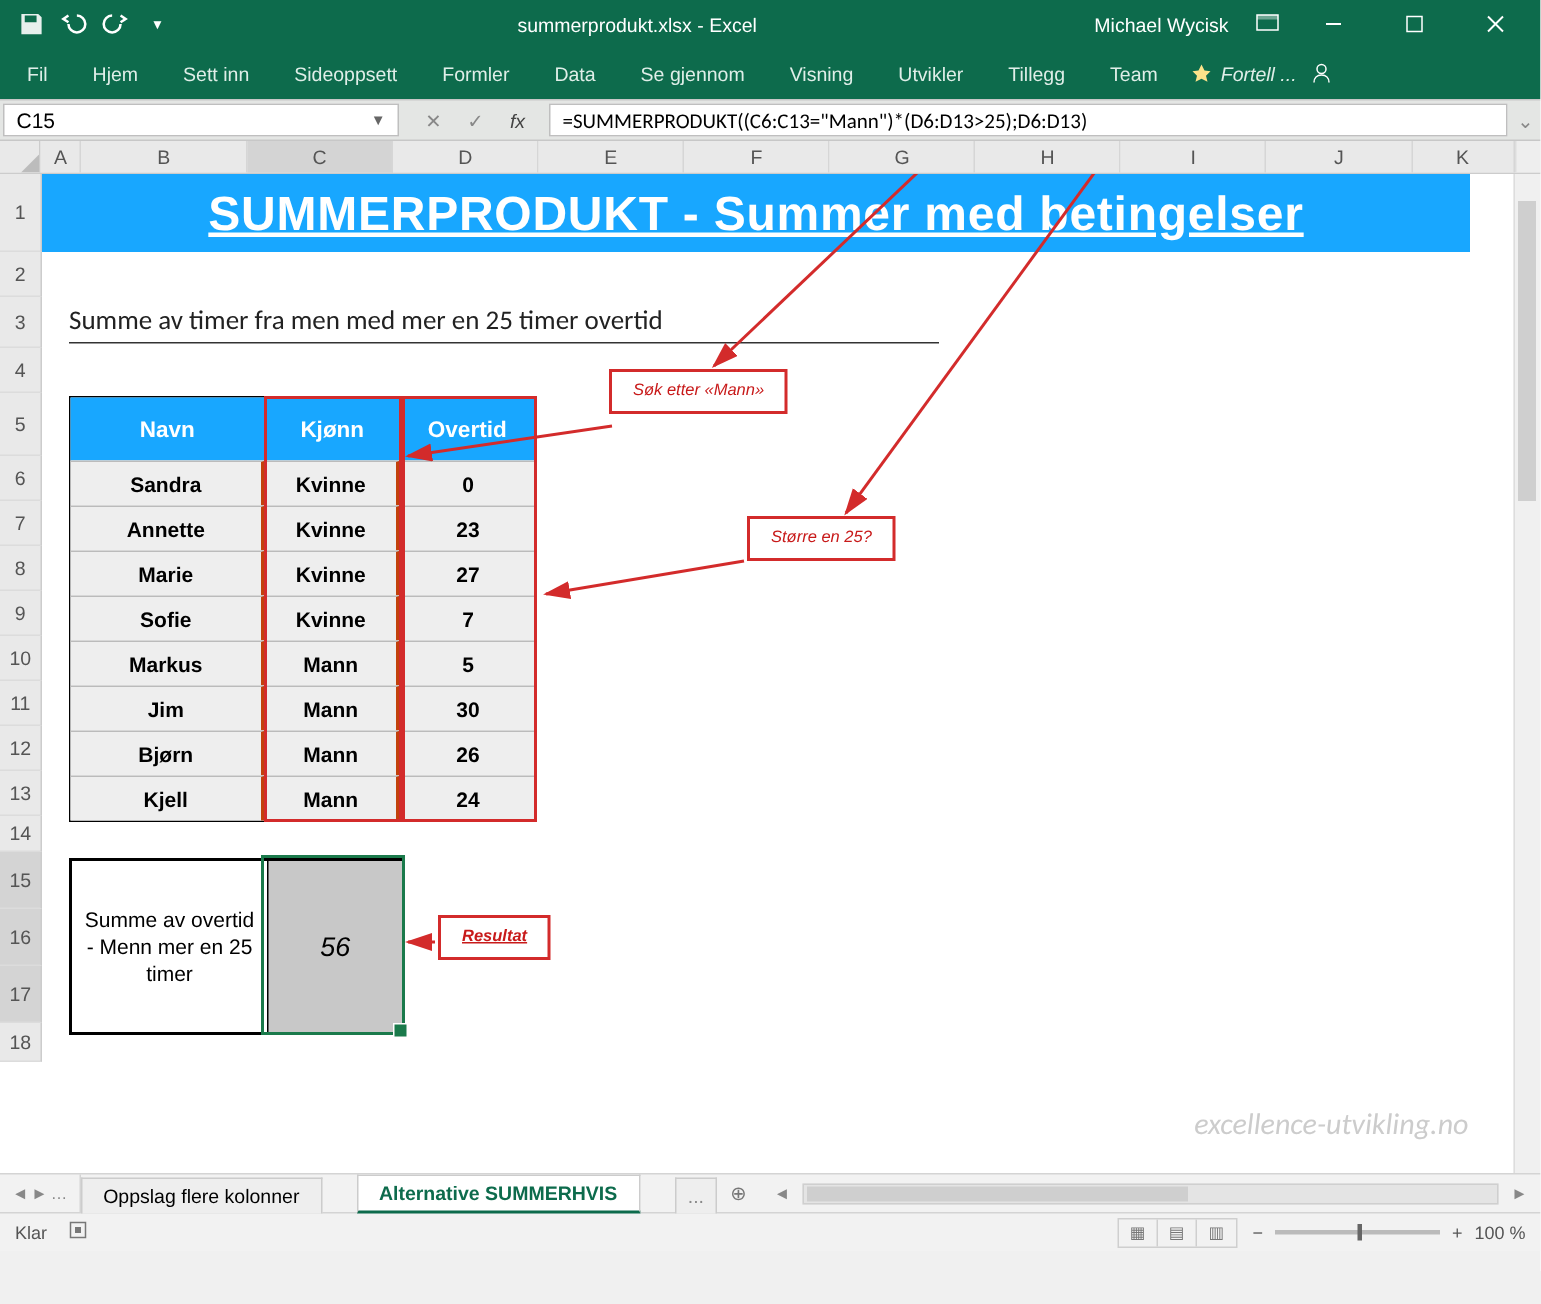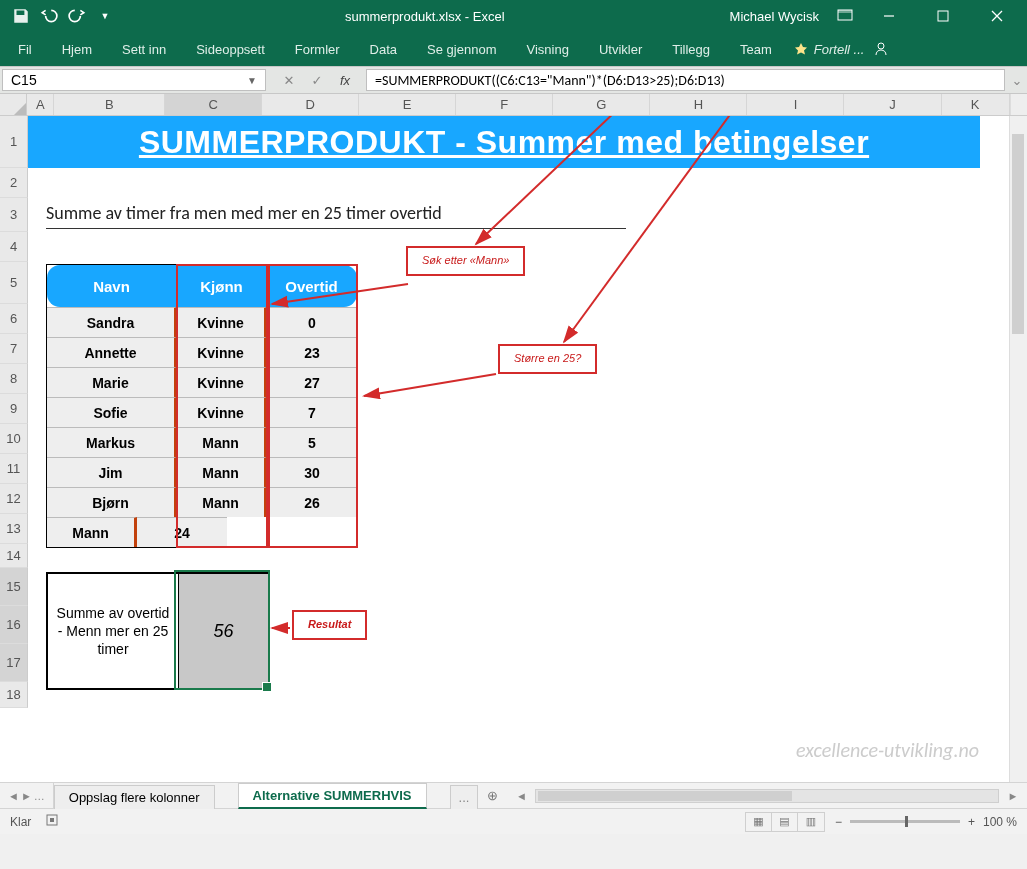--- a/index.html
+++ b/index.html
@@ -46,21 +46,21 @@
   .rh.r18{height:26px;}
 
   .cells { position:absolute; left:28px; top:0; right:18px; bottom:0; }
 
   .title-banner { position:absolute; left:0; top:0; width:952px; height:52px; background:#18a7ff; color:#fff; font-family: Impact, "Arial Black", sans-serif; font-weight:700; font-size:32px; text-decoration: underline; display:flex; align-items:center; justify-content:center; letter-spacing:.5px; }
 
   .subtitle { position:absolute; left:18px; top:86px; font-size:18px; font-family: Calibri, Arial, sans-serif; color:#222; border-bottom:1.5px solid #333; padding-bottom:4px; width:580px; }
 
   
   .tbl { position:absolute; left:18px; top:148px; border:1.5px solid #000; font-family:"Trebuchet MS", Arial, sans-serif; }
-  .tbl .hdr { display:flex; background:#18a7ff; color:#fff; font-weight:bold;border-radius:13px; }
+  .tbl .hdr { display:flex; background:#18a7ff; color:#fff; font-weight:bold; }
   .tbl .hdr div { height:42px; display:flex; align-items:center; justify-content:center; border-right:1px solid #3fb6ff; font-size:15px; }
   .tbl .colN{width:130px;} .tbl .colK{width:90px;} .tbl .colO{width:90px;}
   .tbl .row { display:flex; }
   .tbl .row div { height:30px; display:flex; align-items:center; justify-content:center; border-top:1px solid #bbb; border-right:3px solid #c2410c; background:#eee; font-size:14px; font-weight:bold; }
   .tbl .row div:last-child{border-right:none;}
   .tbl .colN{font-weight:bold;}
 
   .redbox { position:absolute; border:2.5px solid #d32b2b; }
   .redbox.kjonn { left:148px; top:148px; width:92px; height:284px; }
   .redbox.overtid { left:240px; top:148px; width:90px; height:284px; }
@@ -69,21 +69,21 @@
   .resblk { position:absolute; left:18px; top:456px; border:2px solid #000; display:flex; font-family:"Trebuchet MS",Arial,sans-serif; }
   .resblk .lab { width:130px; height:114px; display:flex; align-items:center; justify-content:center; text-align:center; font-size:14px; padding:6px; line-height:1.3; }
   .resblk .val { width:90px; background:#c8c8c8; display:flex; align-items:center; justify-content:center; font-style:italic; font-size:18px; border-left:1px solid #000; }
   .sel-outline { position:absolute; left:146px; top:454px; width:96px; height:120px; border:2px solid #1a7a4b; pointer-events:none; }
   .sel-outline::after { content:""; position:absolute; right:-4px; bottom:-4px; width:8px; height:8px; background:#1a7a4b; border:1px solid #fff; }
 
   
   .callout { position:absolute; border:2px solid #d32b2b; background:#fff; color:#c81a1a; font-family:"Trebuchet MS",Arial,sans-serif; font-style:italic; font-size:11px; text-align:center; padding:6px 14px; line-height:1.25; }
   .callout.c1 { left:378px; top:130px; }
   .callout.c2 { left:470px; top:228px; }
-  .callout.c3 { left:264px; top:494px; font-weight:bold; }
+  .callout.c3 { left:264px; top:494px; text-decoration: underline; font-weight:bold; }
 
   .watermark { position:absolute; right:30px; bottom:20px; font-style:italic; font-size:20px; color:#ccc; font-family:Calibri,Arial; }
 
   svg.arrows { position:absolute; left:0; top:0; pointer-events:none; }
 
   
   .sheetbar { height:26px; background:#f2f2f2; border-top:1px solid #d4d4d4; display:flex; align-items:stretch; }
   .navbtns { display:flex; align-items:center; gap:2px; padding:0 8px; border-right:1px solid #d4d4d4; color:#888; }
   .navbtns span{font-size:11px;}
   .sheet-tabs { display:flex; align-items:flex-end;gap:24px; }
@@ -278,20 +278,21 @@
           <div class="colN">Jim</div>
           <div class="colK">Mann</div>
           <div class="colO">30</div>
         </div>
       <div class="row">
           <div class="colN">Bjørn</div>
           <div class="colK">Mann</div>
           <div class="colO">26</div>
         </div>
       <div class="row">
+          <div class="colN">Kjell</div>
           <div class="colK">Mann</div>
           <div class="colO">24</div>
         </div>
     </div>
 
     <div class="redbox kjonn"></div>
     <div class="redbox overtid"></div>
 
     <div class="resblk">
       <div class="lab">Summe av overtid - Menn mer en 25 timer</div>

